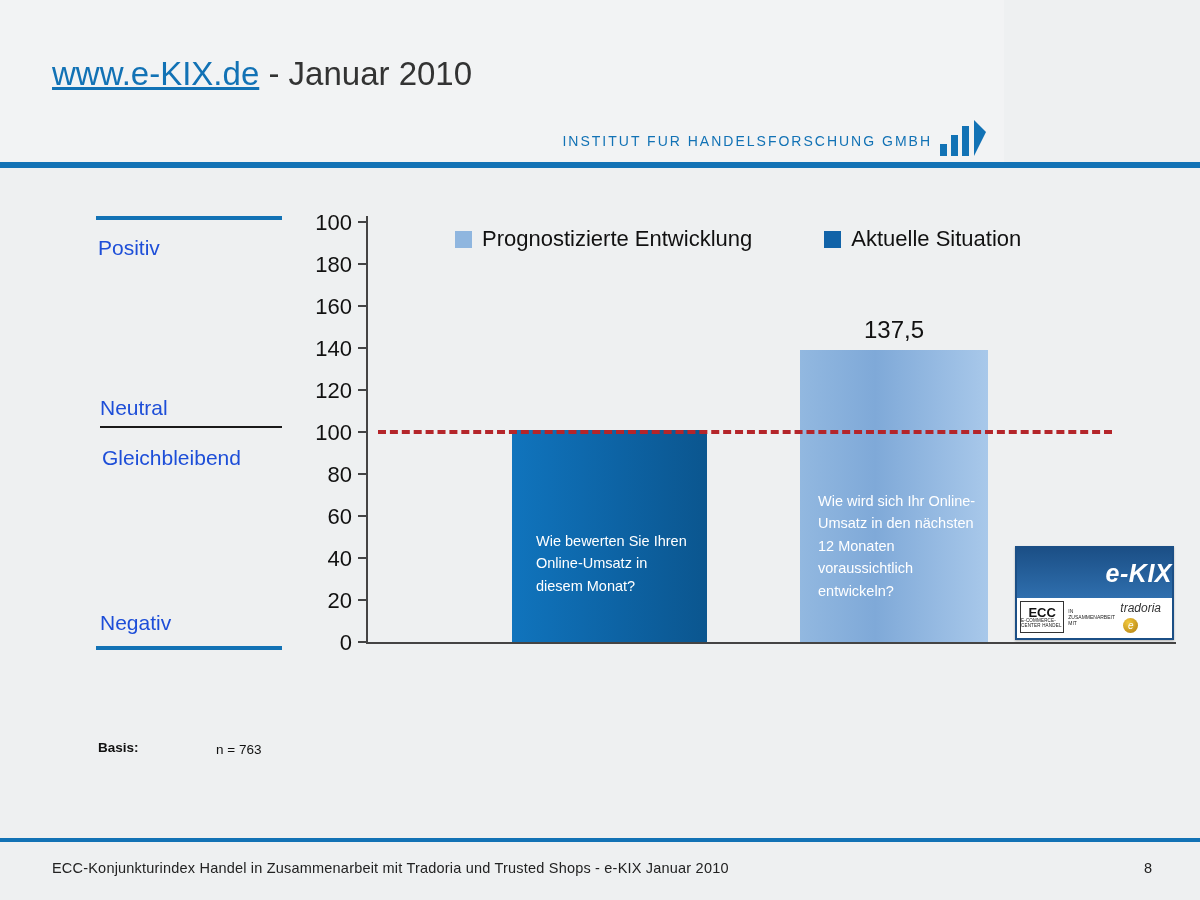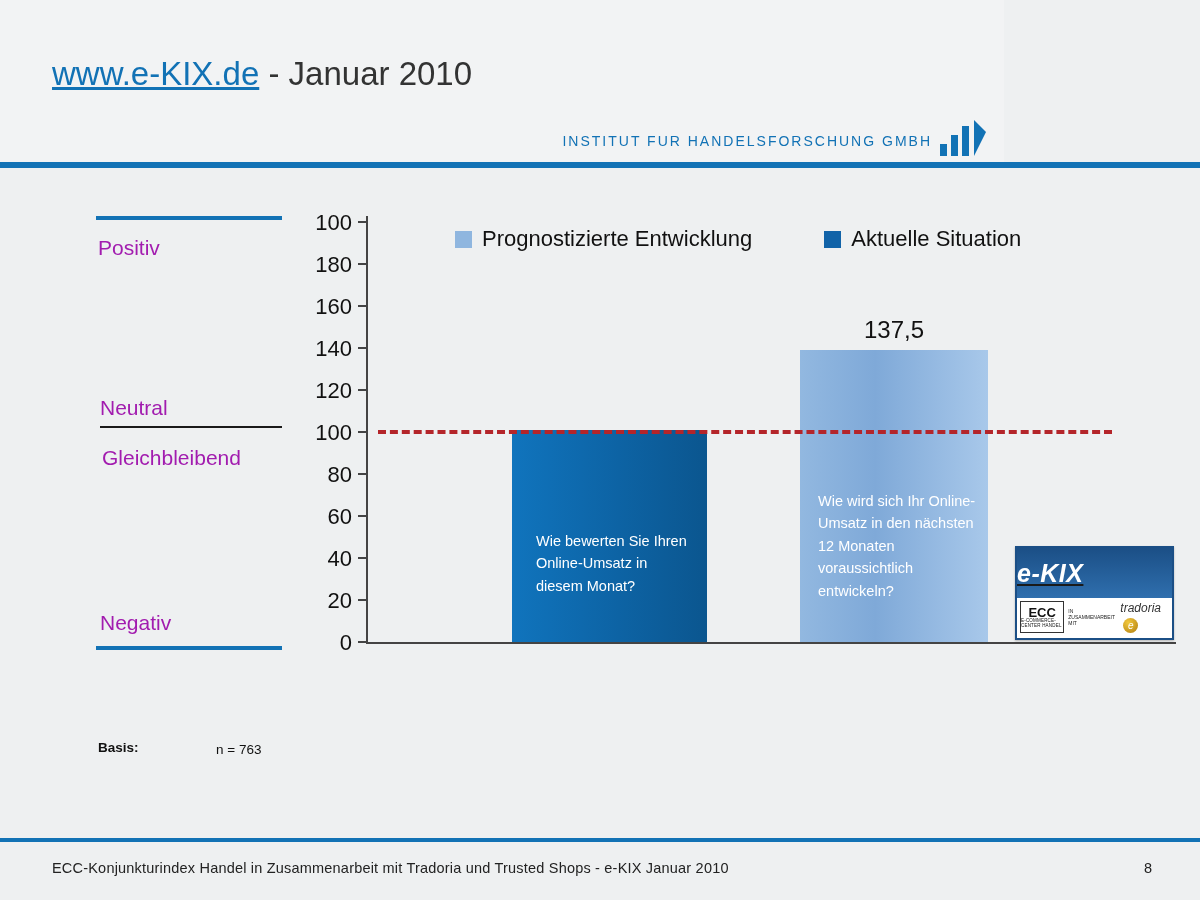--- a/index.html
+++ b/index.html
@@ -38,21 +38,21 @@
   }
   .headrule {
     position:absolute; left:0; top:162px; width:1200px; height:6px;
     background:#1272b5;
   }
 
   
   .chart-wrap { position:absolute; left:0; top:168px; width:1200px; height:560px; }
 
   
-  .cat-label { position:absolute; font-size:21px; color:#a21caf; }
+  .cat-label { position:absolute; font-size:21px; color:#1d4ed8; }
   .cat-rule { position:absolute; height:4px; background:#1272b5; }
   .cat-rule.thin { height:2px; background:#1a1a1a; }
 
   
   .axis-line { position:absolute; background:#444; }
   .tick-label {
     position:absolute; width:56px; text-align:right;
     font-size:22px; color:#111;
   }
   .tick-mark { position:absolute; width:9px; height:2px; background:#444; }
@@ -83,21 +83,21 @@
 
   
   .badge {
     position:absolute; left:1015px; top:378px; width:155px; height:90px;
     background:#ffffff; border:2px solid #1b4f86;
     box-shadow:0 1px 2px rgba(0,0,0,.25);
   }
   .badge-top {
     position:absolute; left:0; top:0; width:100%; height:50px;
     background:linear-gradient(to bottom,#1b4f86,#2f6fae);
-    display:flex; align-items:center; justify-content:flex-start;text-decoration:underline;
+    display:flex; align-items:center; justify-content:flex-end;
   }
   .badge-top span {
     color:#fff; font-size:25px; font-style:italic; font-weight:bold;
     letter-spacing:0.5px;
   }
   .badge-bottom {
     position:absolute; left:0; top:50px; width:100%; height:38px;
     background:#fff; display:flex; align-items:center;
   }
   .ecc-box {

